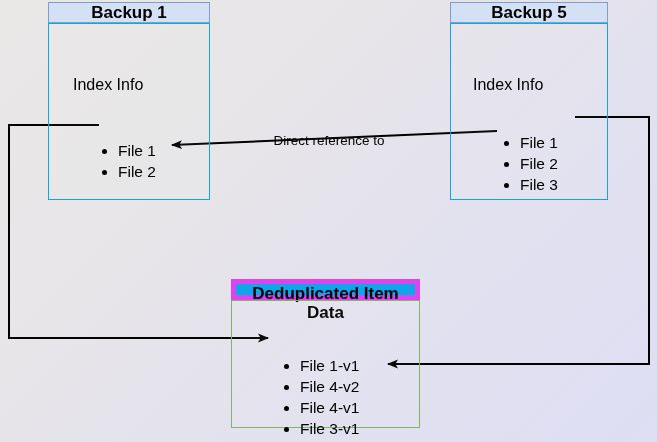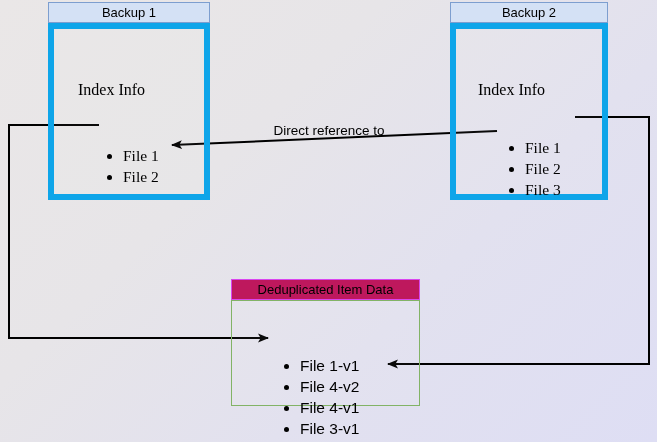--- a/index.html
+++ b/index.html
@@ -30,45 +30,44 @@
   
   .box {
     position: absolute;
     box-sizing: border-box;
   }
   .box .hdr {
     box-sizing: border-box;
     height: 21px;
     line-height: 19px;
     text-align: center;
-    font-size: 13px;
-    font-weight: normal;
+    font-size: 17px;
+    font-weight: bold;
     color: #000000;
   }
   .box .body {
     box-sizing: border-box;
     position: relative;
     border-top: none;
   }
 
   
   .box-blue .hdr {
     background: #d4e1f5;
     border: 1px solid #7d9ecf;
   }
   .box-blue .body {
     background: rgba(255,255,255,0.04);
-    border: 6px solid #0ea5e9;
-    font-family: Liberation Serif, serif;
+    border: 1px solid #0ea5e9;
   }
 
   
   .box-green .hdr {
-    background: #be185d;
-    border: 1px solid #d946ef;
+    background: #0ea5e9;
+    border: 5px solid #d946ef;
   }
   .box-green .body {
     background: rgba(255,255,255,0.04);
     border: 1px solid #82b366;
   }
 
   .index-title {
     position: absolute;
     font-size: 16px;
     color: #000;
@@ -88,20 +87,21 @@
     white-space: nowrap;
   }
 
   .edge-label {
     position: absolute;
     font-size: 13.5px;
     line-height: 16px;
     text-align: center;
     color: #000;
     white-space: nowrap;
+    margin-top: 10px;
   }
 </style>
 </head>
 <body>
 
 <div id="canvas">
 
   <svg class="wires" viewBox="0 0 657 442" xmlns="http://www.w3.org/2000/svg">
     <defs>
       <marker id="ah-right" markerWidth="12" markerHeight="10" refX="10" refY="5" orient="auto" markerUnits="userSpaceOnUse">
@@ -130,34 +130,34 @@
     <div class="body" style="height:177px;">
       <div class="index-title" style="left:24px; top:52px;">Index Info</div>
       <ul class="filelist" style="left:46px; top:108px;">
         <li>File 1</li>
         <li>File 2</li>
       </ul>
     </div>
   </div>
 
   <div class="box box-blue" style="left:450px; top:2px; width:158px; height:198px;">
-    <div class="hdr">Backup 2</div>
+    <div class="hdr">Backup 5</div>
     <div class="body" style="height:177px;">
       <div class="index-title" style="left:22px; top:52px;">Index Info</div>
       <ul class="filelist" style="left:46px; top:100px;">
         <li>File 1</li>
         <li>File 2</li>
         <li>File 3</li>
       </ul>
     </div>
   </div>
 
   <div class="box box-green" style="left:231px; top:279px; width:189px; height:159px;">
     <div class="hdr">Deduplicated Item Data</div>
-    <div class="body" style="height:106px;">
+    <div class="body" style="height:128px;">
       <ul class="filelist" style="left:45px; top:46px;">
         <li>File 1-v1</li>
         <li>File 4-v2</li>
         <li>File 4-v1</li>
         <li>File 3-v1</li>
       </ul>
     </div>
   </div>
 
   <div class="edge-label" style="left:249px; top:123px; width:160px;">

